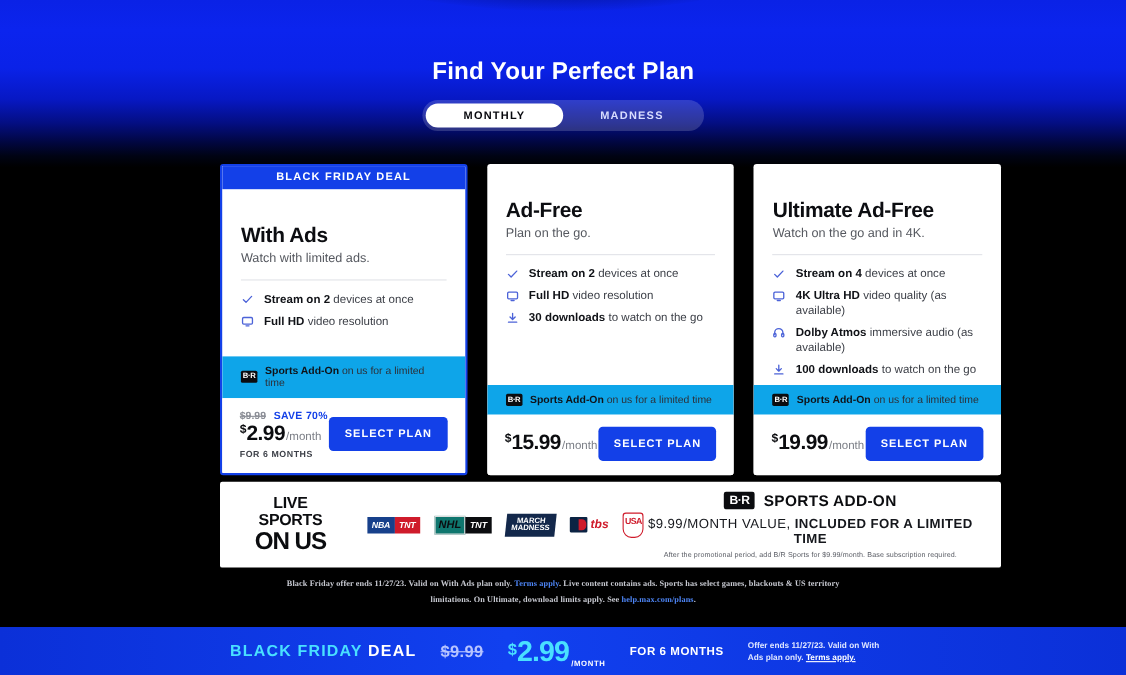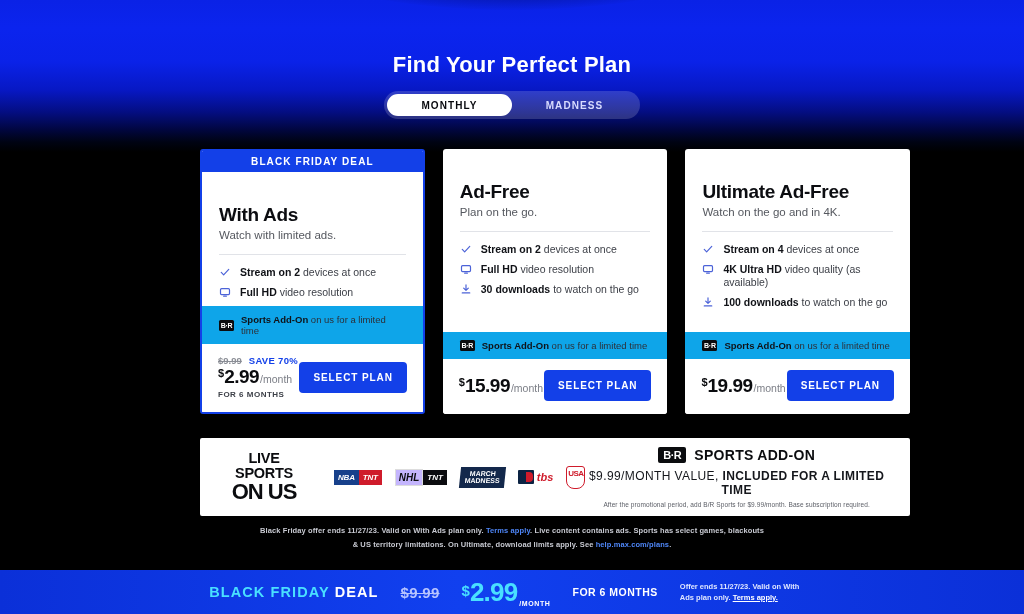--- a/index.html
+++ b/index.html
@@ -234,21 +234,21 @@
     line-height: 1;
   }
   .live-sports .l1 { font-size: 14.5px; font-weight: bold; letter-spacing: -0.3px; }
   .live-sports .l2 { font-size: 22px; font-weight: bold; letter-spacing: -1px; margin-top: 1px; }
   .logos { display: flex; align-items: center; gap: 13px; margin-left: 24px; }
   .logo { height: 23px; display: flex; align-items: center; }
   .lg-nba { display:flex; align-items:center; }
   .lg-nba .a { background:#17408B; color:#fff; font-size:8px; font-weight:bold; padding:3px 4px; letter-spacing:-0.2px; font-style:italic;}
   .lg-nba .b { background:#cf1b2b; color:#fff; font-size:8px; font-weight:bold; padding:3px 4px; letter-spacing:-0.2px; font-style:italic;}
   .lg-nhl { display:flex; align-items:center; }
-  .lg-nhl .a { background:#c4b5fd; color:#0b0c0f; font-size:10px; font-weight:bold; font-style:italic; padding:2px 3px; border:1px solid #ddd;}
+  .lg-nhl .a { background:#0f766e; color:#0b0c0f; font-size:10px; font-weight:bold; font-style:italic; padding:2px 3px; border:1px solid #ddd;}
   .lg-nhl .b { background:#0b0c0f; color:#fff; font-size:8px; font-weight:bold; font-style:italic; padding:3px 4px;}
   .lg-mm { background:#13284b; color:#fff; font-size:7px; font-weight:bold; line-height:1.05; padding:3px 5px; text-align:center; transform: skewX(-6deg); }
   .lg-mlb { display:flex; align-items:center; gap:3px; }
   .lg-mlb .a { background:#0b2343; width:16px; height:14px; border-radius:1px; position:relative; }
   .lg-mlb .a::after{content:"";position:absolute;right:1px;top:2px;width:7px;height:10px;background:#cf1b2b;border-radius:0 4px 4px 0;}
   .lg-mlb .b { color:#cf1b2b; font-size:11px; font-weight:bold; font-style:italic; }
   .lg-usa { width:19px; height:23px; background:#fff; border:1.2px solid #cf1b2b; border-radius:3px 3px 8px 8px; color:#cf1b2b; font-size:8px; font-weight:bold; display:flex; align-items:flex-start; justify-content:center; padding-top:2px; letter-spacing:-0.5px; }
 
   .addon-right { margin-left: auto; text-align: center; padding-right: 4px; }
   .addon-title-row { display: flex; align-items: center; justify-content: center; gap: 8px; }
@@ -267,20 +267,21 @@
     position: absolute;
     top: 524px;
     left: 0; right: 0;
     text-align: center;
     color: #c8cad2;
     font-size: 7.5px;
     line-height: 1.85;
     font-weight: bold;
     letter-spacing: 0.1px;
     padding: 0 260px;
+    font-family: Liberation Serif, serif;
   }
   .disclaimer a { color: #4e86f7; text-decoration: none; }
 
   
   .bottom-bar {
     position: absolute;
     left: 0; bottom: 0;
     width: 1024px;
     height: 44px;
     background: linear-gradient(to right, #0b30d8 0%, #1140ef 45%, #0b30d8 100%);
@@ -436,20 +437,30 @@
               <svg class="fi" viewBox="0 0 16 16">
                 <rect x="2" y="3.5" width="12" height="8" rx="1.4" stroke="#4c63d8" fill="none" stroke-width="1.6" stroke-linecap="round" stroke-linejoin="round"></rect>
                 <path d="M6.2 13.6 h3.6" stroke="#4c63d8" fill="none" stroke-width="1.6" stroke-linecap="round" stroke-linejoin="round"></path>
               </svg>
             </span>
             <span class="txt"><b>4K Ultra HD</b><span> video quality (as available)</span></span>
           </div>
           <div class="feature">
             <span>
               <svg class="fi" viewBox="0 0 16 16">
+                <path d="M3 10.5 V8.6 a5 5 0 0 1 10 0 v1.9" stroke="#4c63d8" fill="none" stroke-width="1.6" stroke-linecap="round" stroke-linejoin="round"></path>
+                <rect x="1.9" y="9.6" width="2.7" height="4" rx="1.2" stroke="#4c63d8" fill="none" stroke-width="1.6" stroke-linecap="round" stroke-linejoin="round"></rect>
+                <rect x="11.4" y="9.6" width="2.7" height="4" rx="1.2" stroke="#4c63d8" fill="none" stroke-width="1.6" stroke-linecap="round" stroke-linejoin="round"></rect>
+              </svg>
+            </span>
+            <span class="txt"><b>Dolby Atmos</b><span> immersive audio (as available)</span></span>
+          </div>
+          <div class="feature">
+            <span>
+              <svg class="fi" viewBox="0 0 16 16">
                 <path d="M8 2.5 v7.2 M4.9 6.8 L8 9.9 L11.1 6.8 M3 13.2 h10" stroke="#4c63d8" fill="none" stroke-width="1.6" stroke-linecap="round" stroke-linejoin="round"></path>
               </svg>
             </span>
             <span class="txt"><b>100 downloads</b><span> to watch on the go</span></span>
           </div>
         </div>
         <div class="addon-strip">
           <span class="br-badge">B·R</span>
           <span><b>Sports Add-On</b><span> on us for a limited time</span></span>
         </div>

